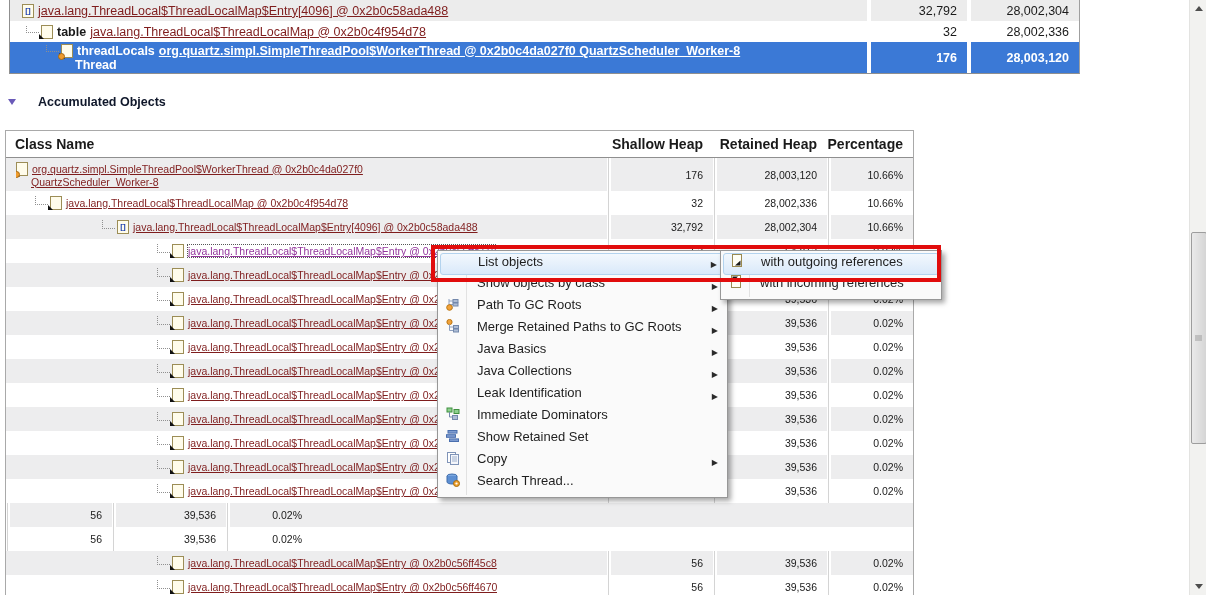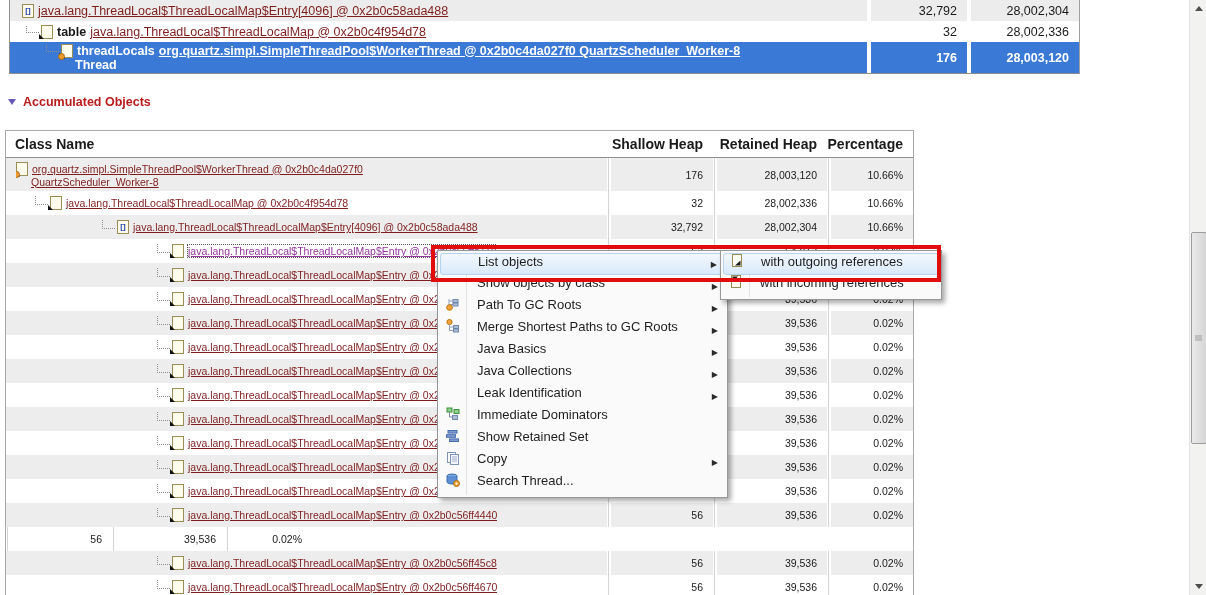--- a/index.html
+++ b/index.html
@@ -33,22 +33,22 @@
             display:inline-block;flex:none;margin-right:4px;}
   .ref-tri{position:absolute;left:-3px;bottom:-2px;width:0;height:0;
            border-bottom:6px solid #111;border-right:6px solid transparent;}
   .odot{position:absolute;left:-4px;bottom:-3px;width:5px;height:5px;background:#ef9b2d;
         border:1px solid #a96a12;border-radius:50%;}
   .arr-icon{position:relative;width:10px;height:12px;background:#fffceb;border:1px solid #9c8d56;
             color:#1d3fae;font-size:8px;line-height:11px;text-align:center;font-weight:bold;
             display:inline-block;flex:none;margin-right:4px;}
 
   
-  .section-header{position:absolute;left:8px;top:95px;display:flex;align-items:center;gap:7px;
-                  font-weight:bold;font-size:12.5px;color:#b91c1c;}
+  .section-header{position:absolute;left:8px;top:95px;display:flex;align-items:center;gap:22px;
+                  font-weight:bold;font-size:12.5px;color:#0f172a;}
   .twistie{width:0;height:0;border-left:4px solid transparent;border-right:4px solid transparent;
            border-top:6px solid #6a5ab8;}
 
   
   .main-table{position:absolute;left:5px;top:130px;width:909px;border:1px solid #a9a9a9;
               font-size:10.5px;box-sizing:border-box;background:#fff;}
   .thead{display:flex;height:26px;border-bottom:1px solid #8f8f8f;font-weight:bold;font-size:14px;}
   .th{display:flex;align-items:center;}
   .th.namec{flex:1;padding-left:9px;}
   .th.num{justify-content:flex-end;padding-right:10px;}
@@ -386,31 +386,20 @@
                 </span>
                 <a class="objlink">java.lang.ThreadLocal$ThreadLocalMap$Entry @ 0x2b0c56fc</a>
               </div>
             </div>
           </div>
           <div class="num">56</div>
           <div class="num ret">39,536</div>
           <div class="num pct">0.02%</div>
         </div>
         <div class="mrow ind3 alt">
-          <div class="name">
-            <div class="m-lines">
-              <div class="l1">
-                <span class="elbow"></span>
-                <span class="obj-icon">
-                  <span class="ref-tri"></span>
-                </span>
-                <a class="objlink">java.lang.ThreadLocal$ThreadLocalMap$Entry @ 0x2b0c56ff4440</a>
-              </div>
-            </div>
-          </div>
           <div class="num">56</div>
           <div class="num ret">39,536</div>
           <div class="num pct">0.02%</div>
         </div>
         <div class="mrow ind3">
           <div class="num">56</div>
           <div class="num ret">39,536</div>
           <div class="num pct">0.02%</div>
         </div>
         <div class="mrow ind3 alt">
@@ -473,21 +462,21 @@
       </div>
       <div class="mi">
         <span class="gutter">
           <svg width="14" height="14">
             <circle cx="3.5" cy="3" r="2.6" fill="#f2a33a" stroke="#bd7714"></circle>
             <path d="M3.5 5.5v6M3.5 8h4M3.5 11.5h4" stroke="#8ea0bf" fill="none"></path>
             <rect x="7.5" y="6.5" width="5" height="3" fill="#aebdd6" stroke="#7388ab"></rect>
             <rect x="7.5" y="10" width="5" height="3" fill="#aebdd6" stroke="#7388ab"></rect>
           </svg>
         </span>
-        <span class="lbl">Merge Shortest Paths to GC Roots</span>
+        <span class="lbl">Merge Retained Paths to GC Roots</span>
         <span class="sub-arrow">▶</span>
       </div>
       <div class="mi">
         <span class="gutter"></span>
         <span class="lbl">Java Basics</span>
         <span class="sub-arrow">▶</span>
       </div>
       <div class="mi">
         <span class="gutter"></span>
         <span class="lbl">Java Collections</span>

